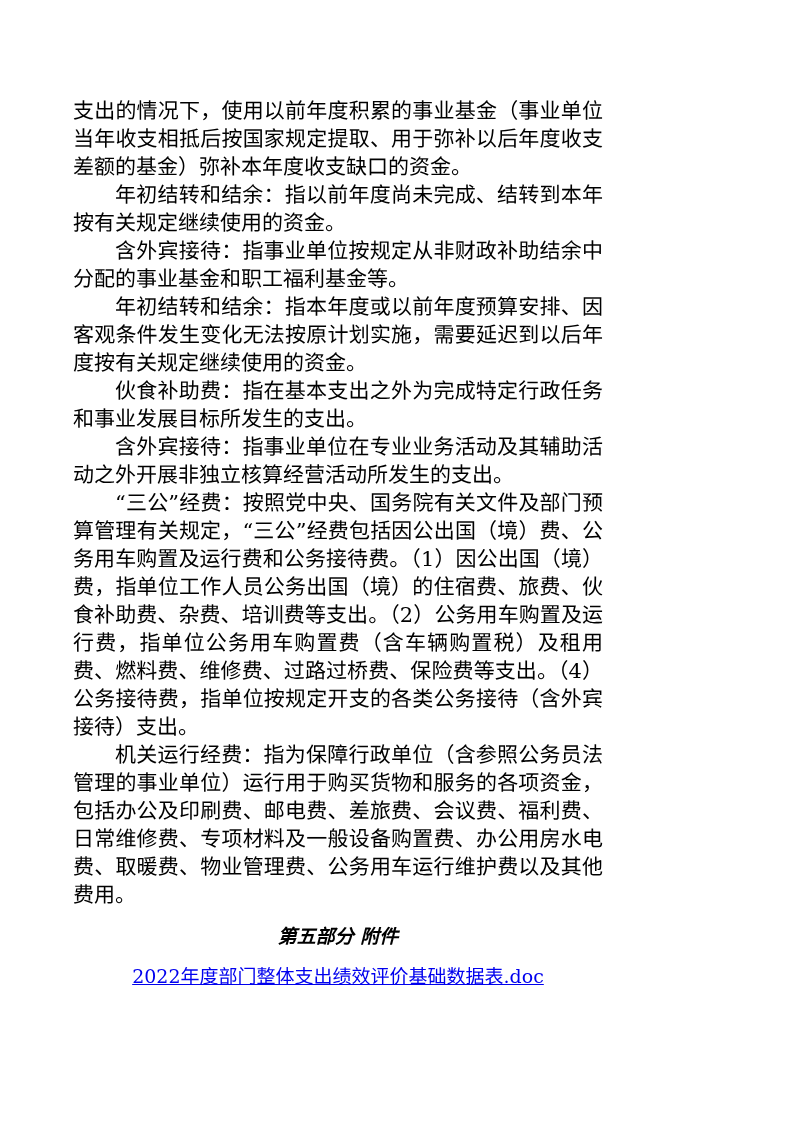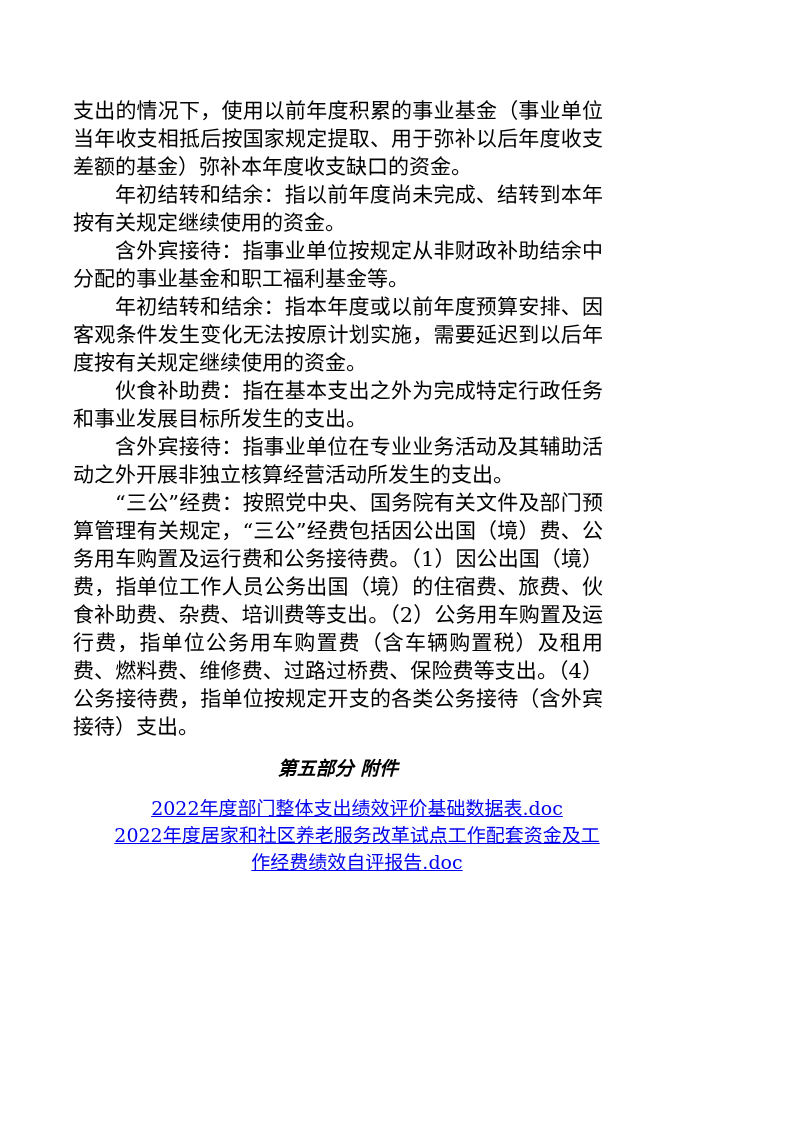--- a/index.html
+++ b/index.html
@@ -43,21 +43,20 @@
     text-align: center;
     font-style: italic;
   }
   .attachments {
     text-align: center;
     font-size: 19px;
     line-height: 27px;
   }
   .link-row {
     text-align: center;
-    margin-left: 38px;
   }
   .doc-link {
     color: #0000ee;
     text-decoration: underline;
     word-break: break-all;
     cursor: pointer;
   }
 </style>
 </head>
 <body>
@@ -72,21 +71,21 @@
 
   <p class="para indent"><b class="term">年初结转和结余：</b><span>指本年度或以前年度预算安排、因客观条件发生变化无法按原计划实施，需要延迟到以后年度按有关规定继续使用的资金。</span></p>
 
 
   <p class="para indent"><b class="term">伙食补助费：</b><span>指在基本支出之外为完成特定行政任务和事业发展目标所发生的支出。</span></p>
 
   <p class="para indent"><b class="term">含外宾接待：</b><span>指事业单位在专业业务活动及其辅助活动之外开展非独立核算经营活动所发生的支出。</span></p>
 
   <p class="para indent"><b class="term">“三公”经费：</b><span>按照党中央、国务院有关文件及部门预算管理有关规定，“三公”经费包括因公出国（境）费、公务用车购置及运行费和公务接待费。（1）因公出国（境）费，指单位工作人员公务出国（境）的住宿费、旅费、伙食补助费、杂费、培训费等支出。（2）公务用车购置及运行费，指单位公务用车购置费（含车辆购置税）及租用费、燃料费、维修费、过路过桥费、保险费等支出。（4）公务接待费，指单位按规定开支的各类公务接待（含外宾接待）支出。</span></p>
 
+  <p class="para indent"><b class="term">机关运行经费：</b><span>指为保障行政单位（含参照公务员法管理的事业单位）运行用于购买货物和服务的各项资金，包括办公及印刷费、邮电费、差旅费、会议费、福利费、日常维修费、专项材料及一般设备购置费、办公用房水电费、取暖费、物业管理费、公务用车运行维护费以及其他费用。</span></p>
 
   <h2 class="heading">第五部分 附件</h2>
 
   <div class="attachments">
     <div class="link-row"><a class="doc-link" href="#">2022年度部门整体支出绩效评价基础数据表.doc</a></div>
-    <div class="link-row"><a class="doc-link" href="#">2022年度居家和社区养老服务改革试点工作配套资金及工作经费绩效自评报告.doc</a></div>
   </div>
 
 </div>
 
 </body></html>

